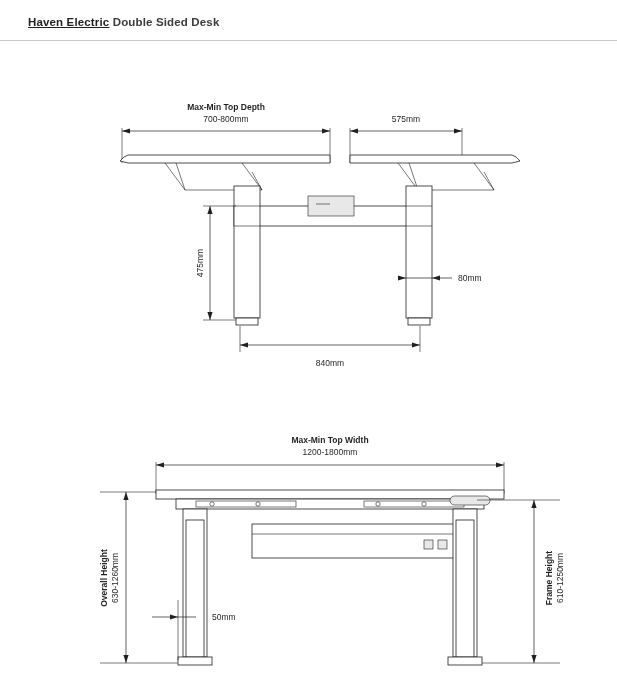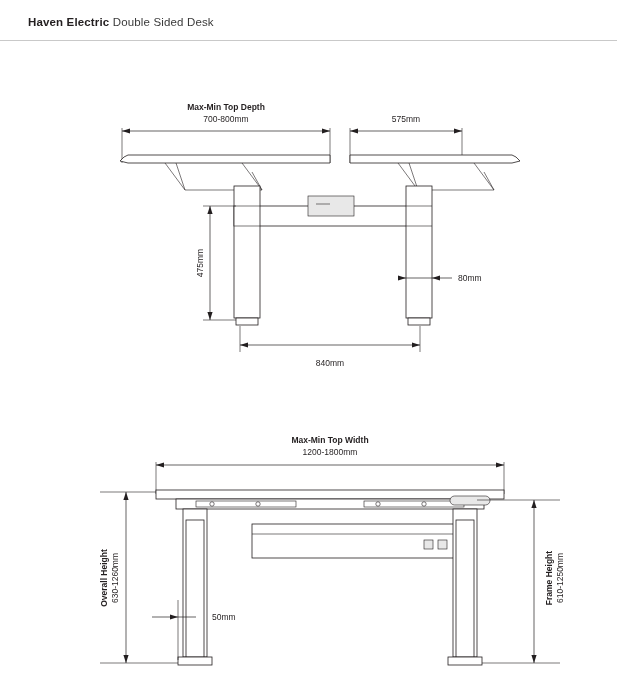--- a/index.html
+++ b/index.html
@@ -16,22 +16,22 @@
     overflow: hidden;
   }
   .title {
     position: absolute;
     left: 28px;
     top: 16px;
     font-size: 11.5px;
     letter-spacing: 0.15px;
     white-space: nowrap;
   }
-  .title .bold { font-weight: bold; }
-  .title .light { font-weight: normal; color: #3a3a3a; }
+  .title .bold { font-weight: bold; text-decoration: underline; }
+  .title .light { font-weight: bold; color: #3a3a3a; }
   .rule {
     position: absolute;
     left: 0;
     top: 40px;
     width: 617px;
     height: 1px;
     background: #c9c9c9;
   }
   svg.diagram {
     position: absolute;

